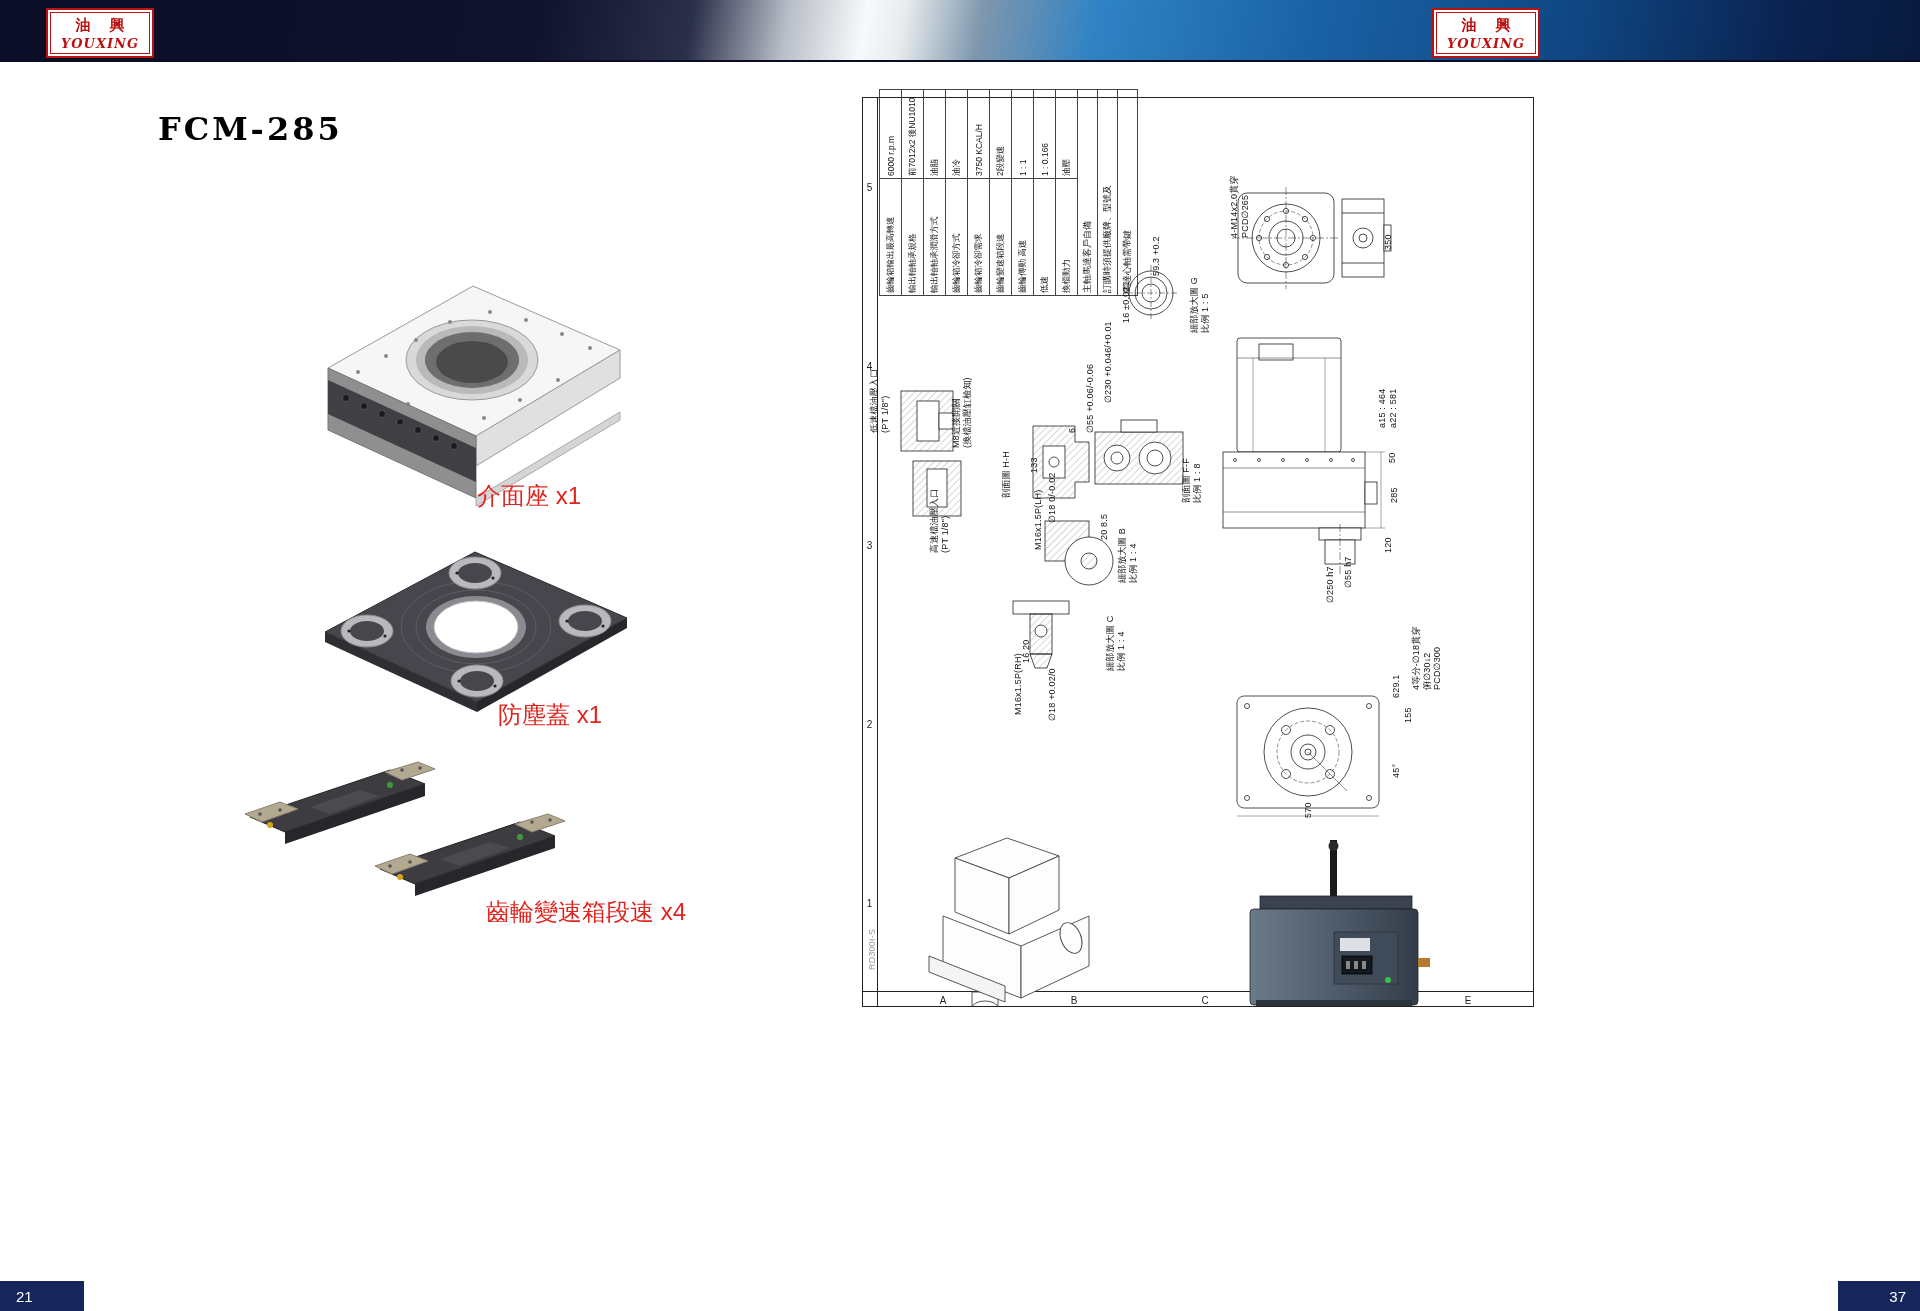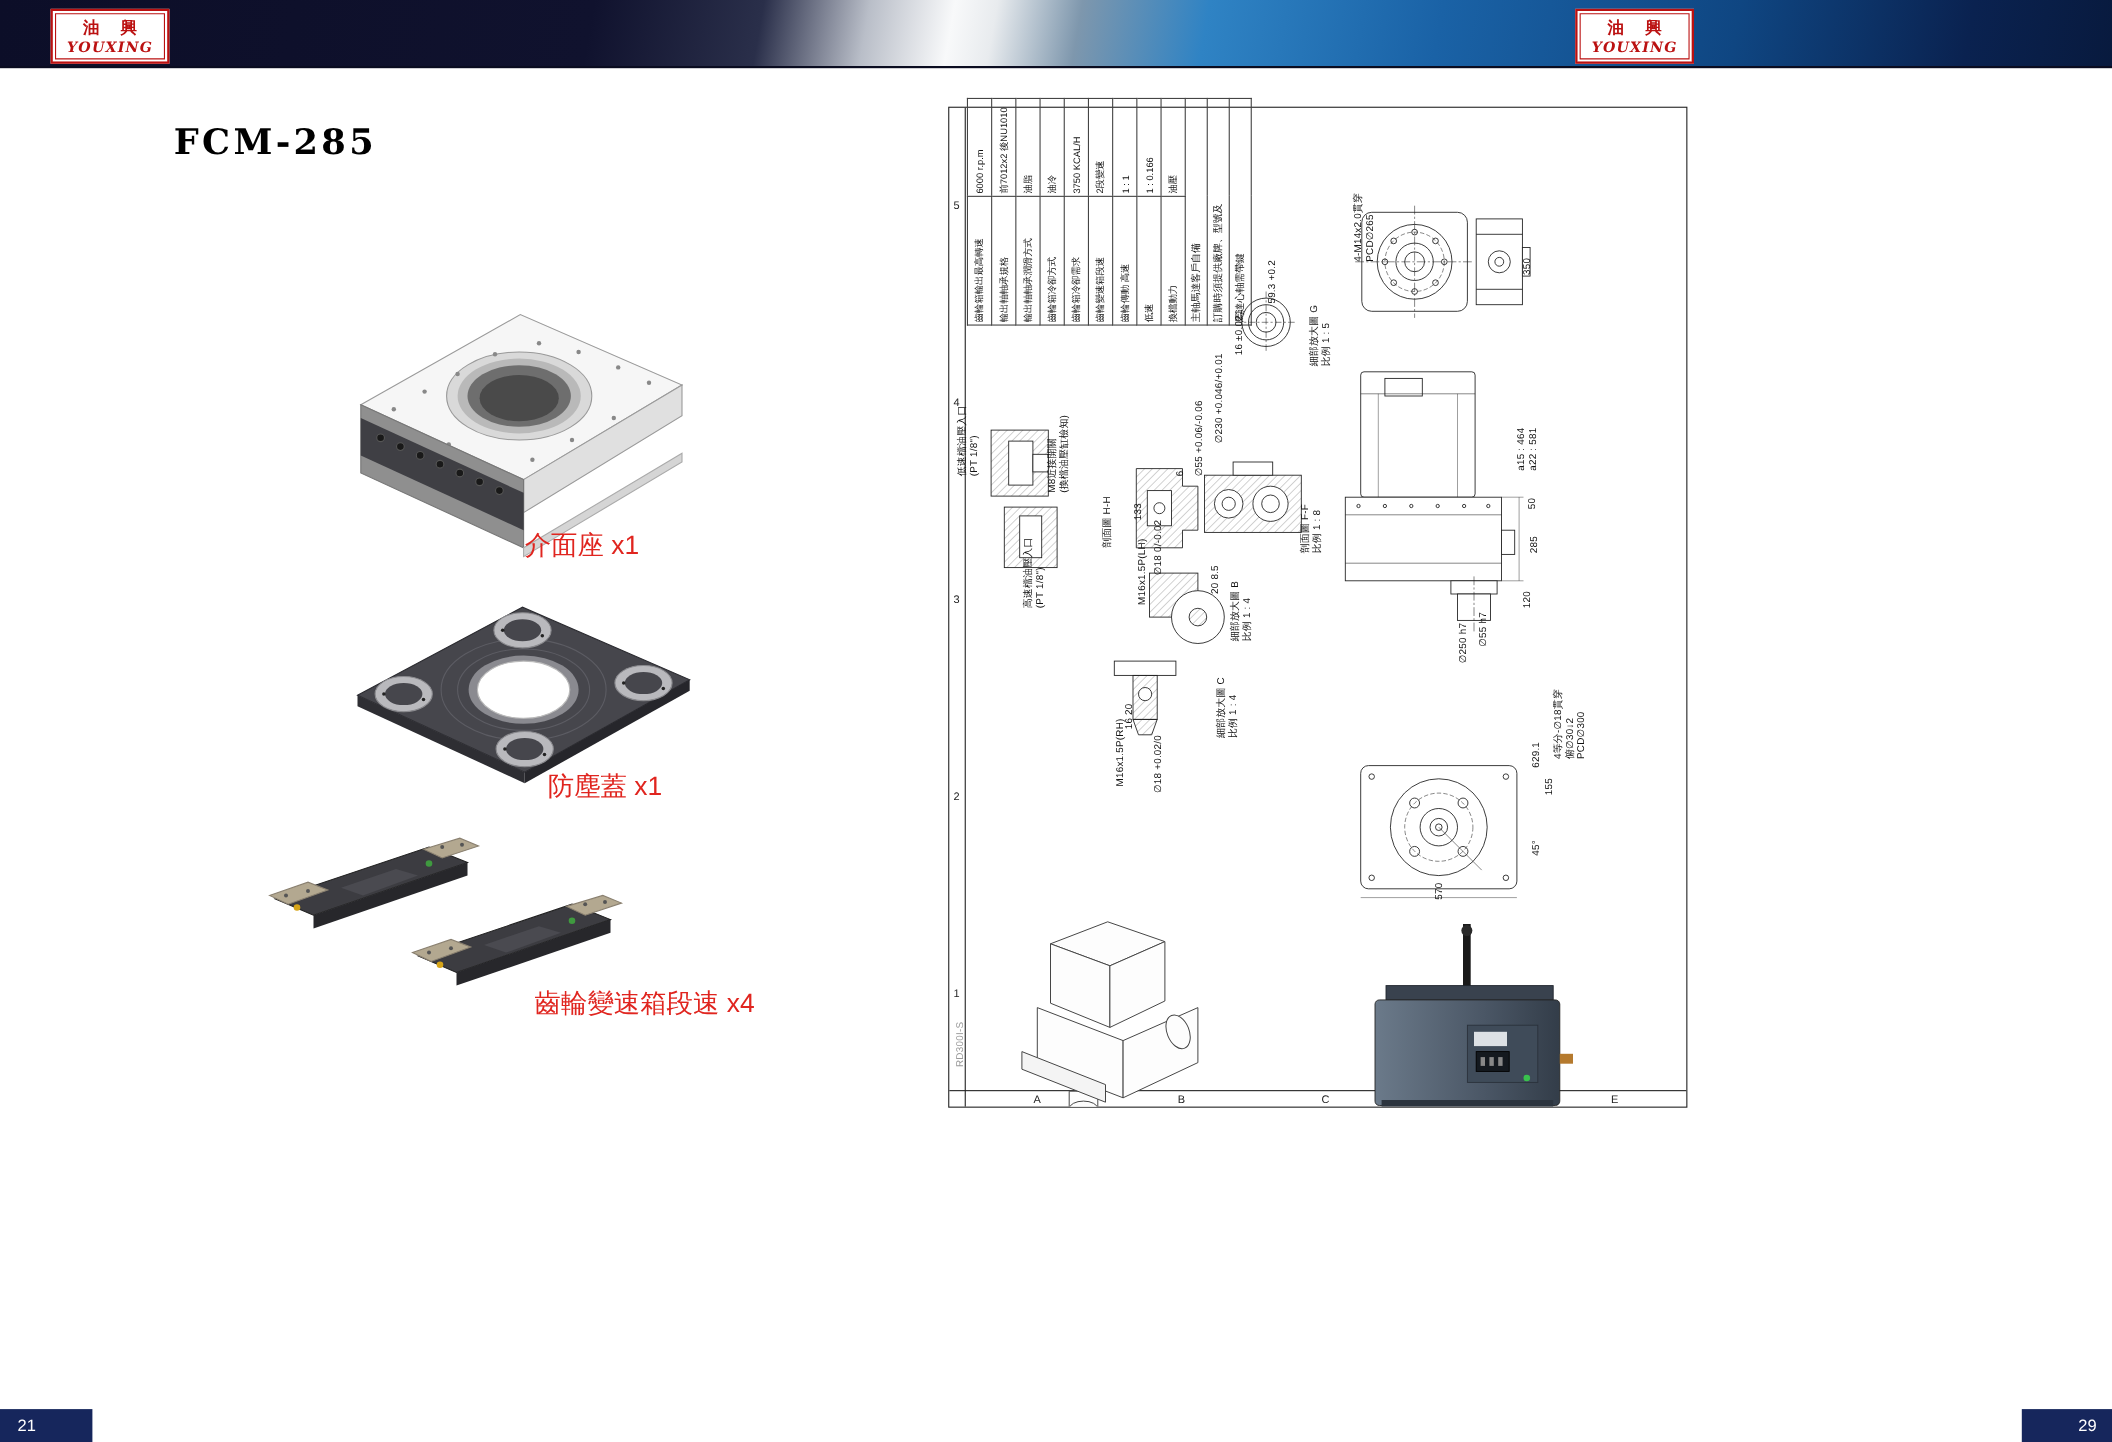--- a/index.html
+++ b/index.html
@@ -430,16 +430,16 @@
 PCD∅300</span>
     <span class="dl" style="left:528px;top:680px">45°</span>
     <span class="dl" style="left:440px;top:720px">570</span>
     <span class="dl gray" style="left:4px;top:872px">RD300I-S</span>
   </div>
 
   <div class="pageno l">
     <span>21</span>
   </div>
   <div class="pageno r">
-    <span>29</span>
+    <span>37</span>
   </div>
 
 </div>
 
 </body></html>

